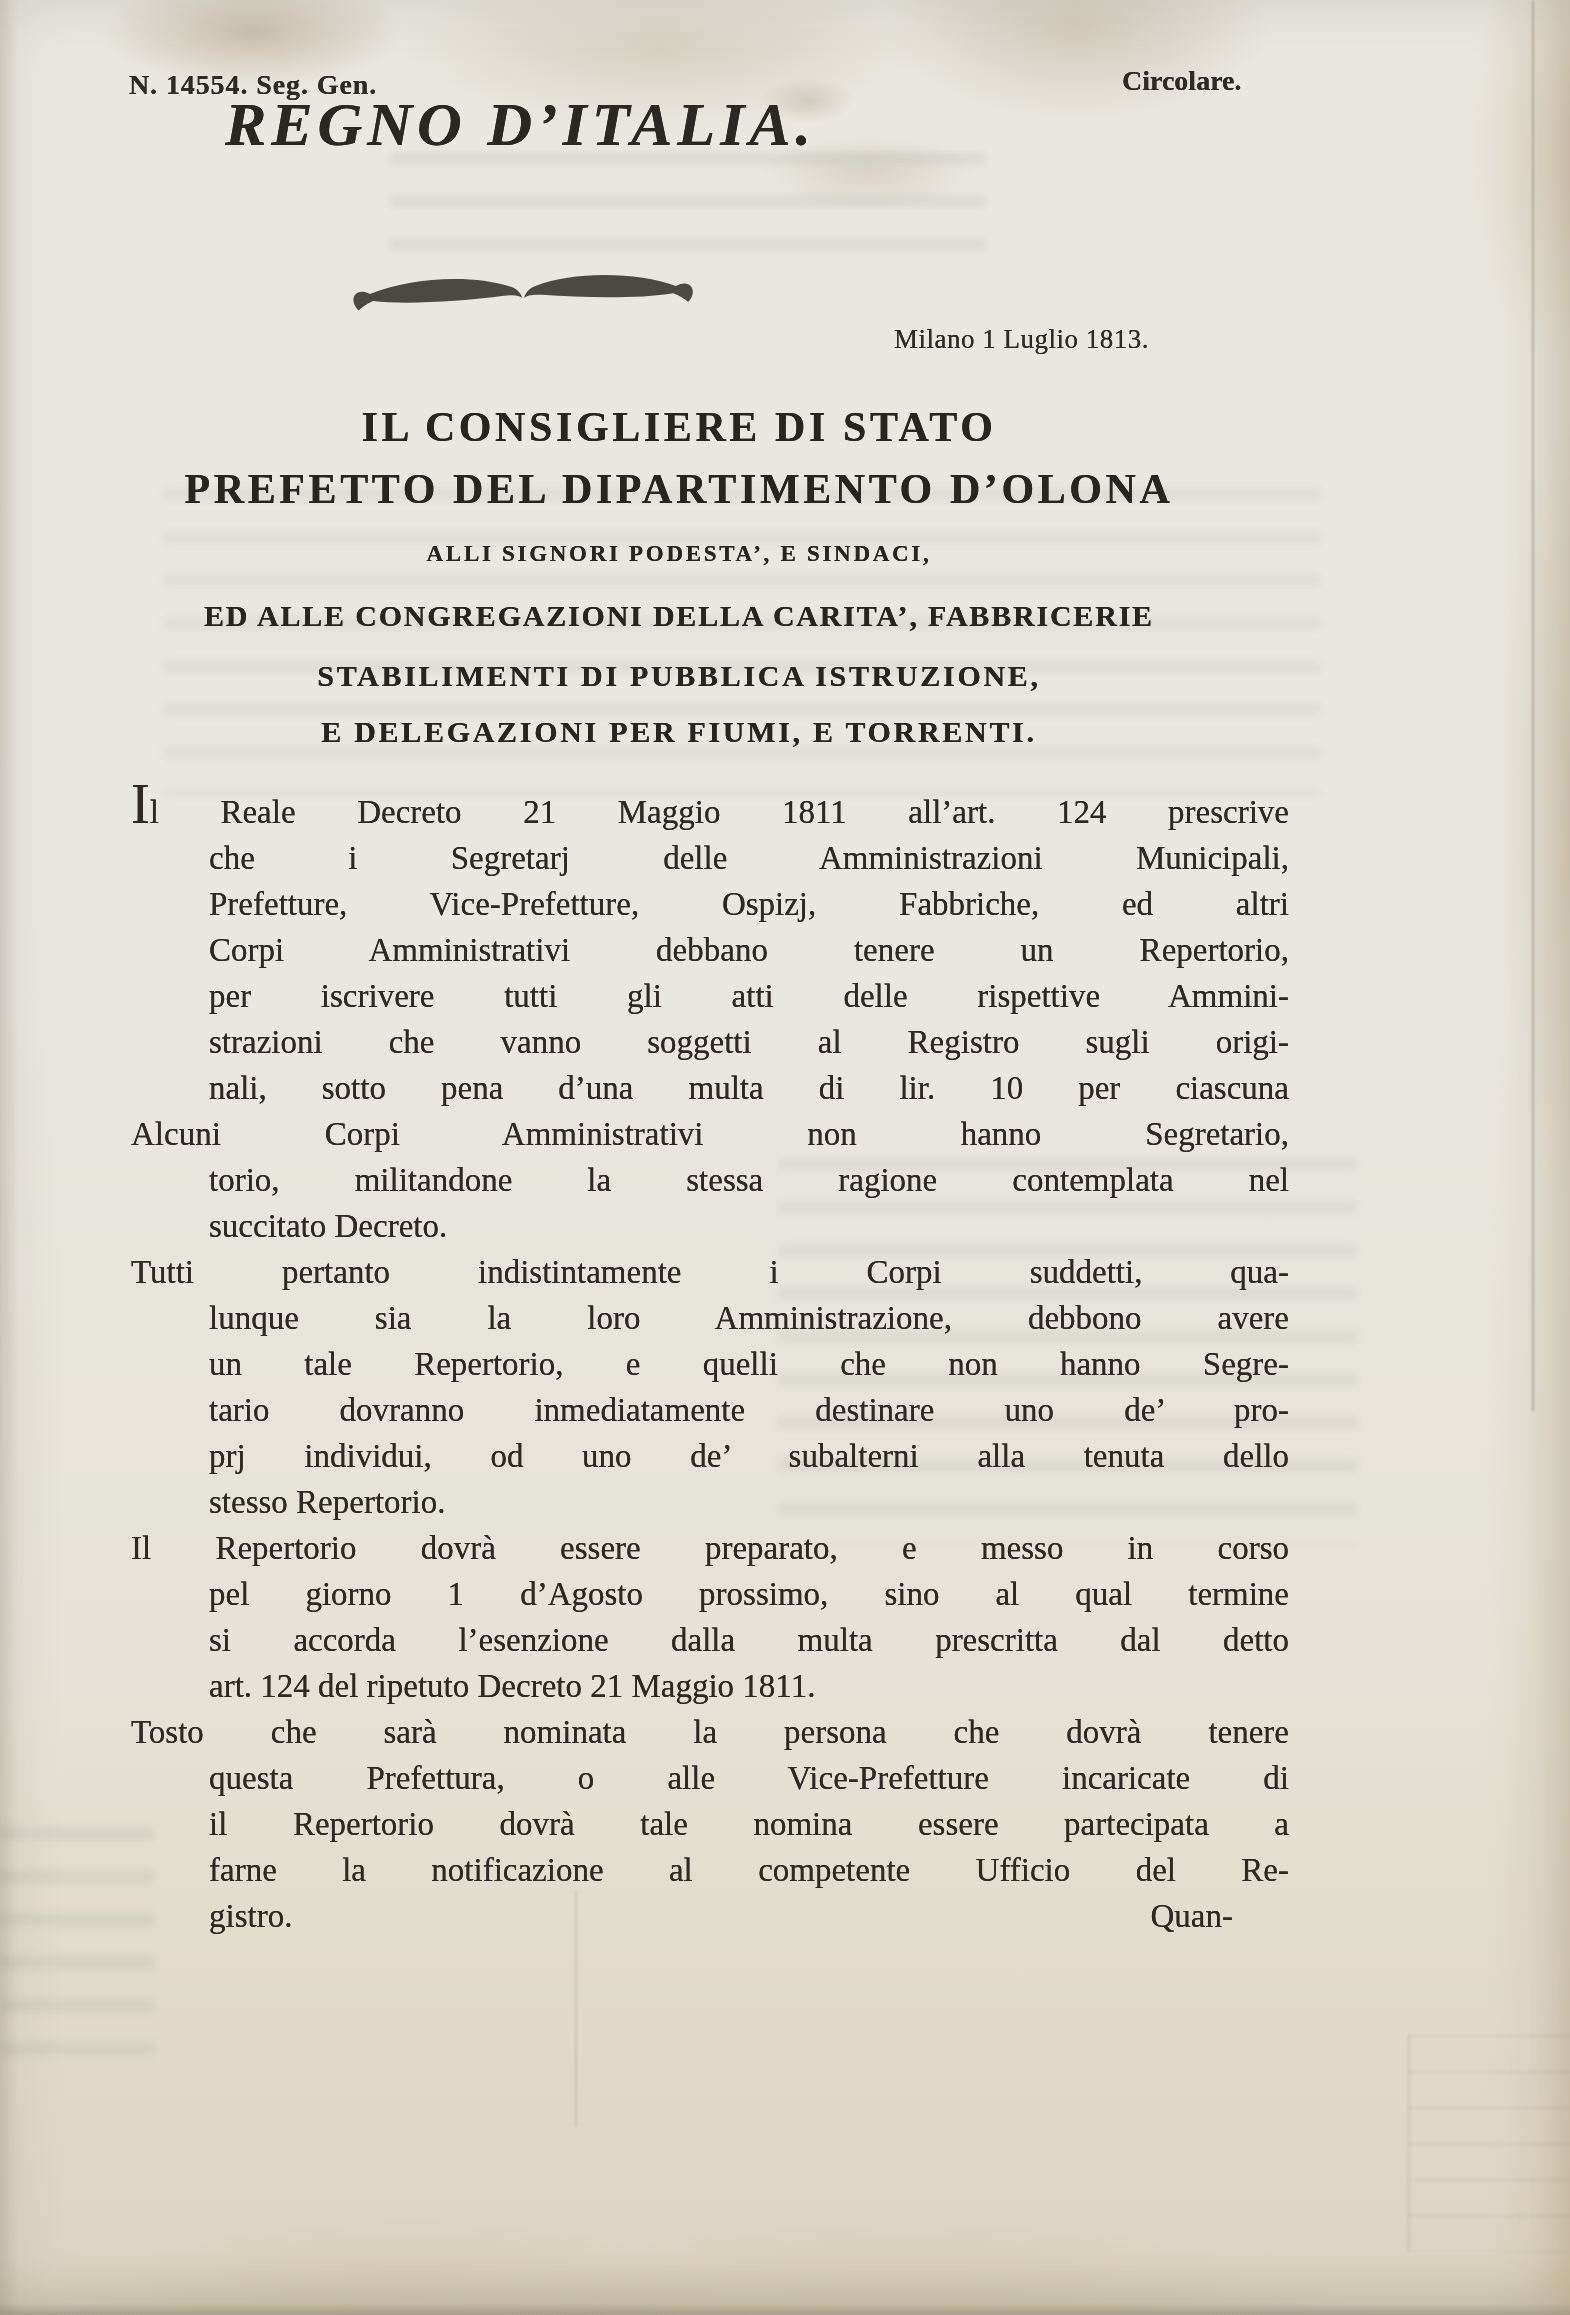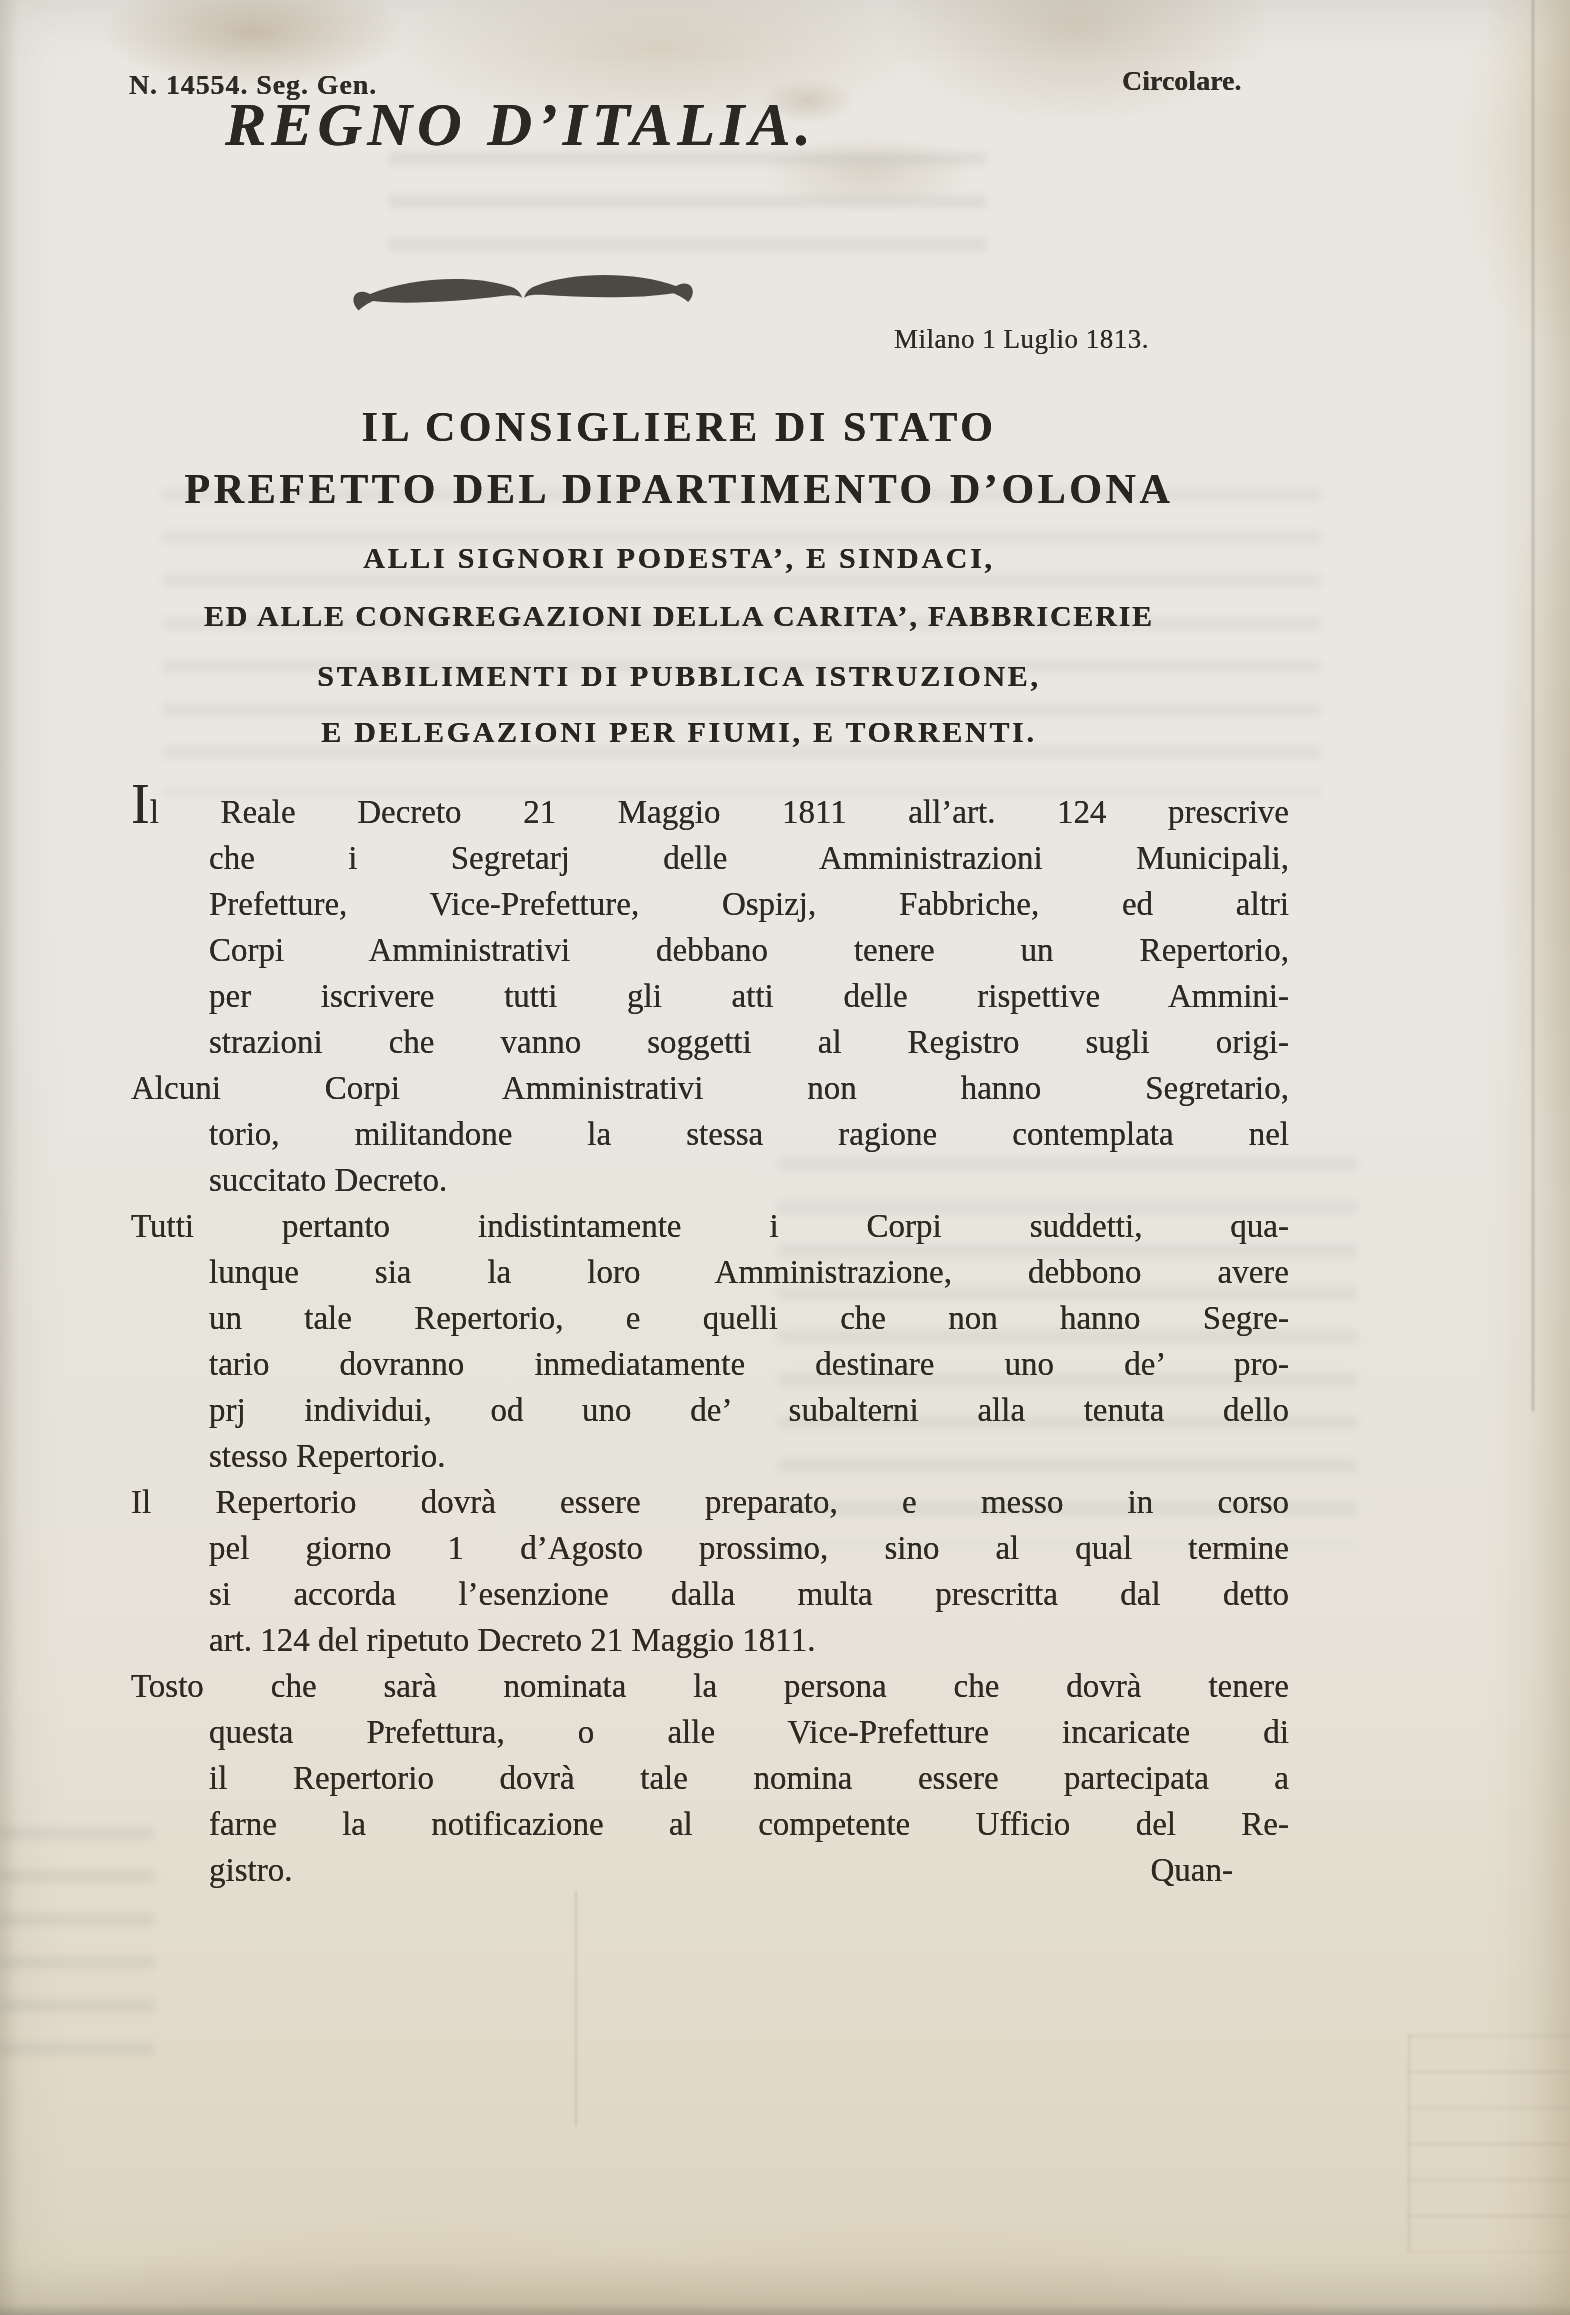--- a/index.html
+++ b/index.html
@@ -62,21 +62,21 @@
     left: 136px; top: 89px; width: 769px; text-align: center;
     font-size: 62px; font-style: italic; font-weight: bold; letter-spacing: 0.08em;
     color: #2b2823;
   }
   .brace { left: 351px; top: 268px; z-index: 3; position: absolute; transform: rotate(-1.5deg); }
   .dateline { left: 894px; top: 324px; font-size: 27px; letter-spacing: 0.5px; }
   .address { left: 100px; top: 0; width: 1158px; text-align: center; color: #282420; }
   .address div { position: absolute; width: 1158px; }
   .adr1 { top: 403px; font-size: 42px; font-weight: bold; letter-spacing: 3.6px; }
   .adr2 { top: 465px; font-size: 42px; font-weight: bold; letter-spacing: 3.6px; }
-  .adr3 { top: 541px; font-size: 30px; font-weight: bold; letter-spacing: 2.7px; }
+  .adr3 { top: 541px; font-size: 23px; font-weight: bold; letter-spacing: 2.7px; }
   .adr4 { top: 599px; font-size: 30px; font-weight: bold; letter-spacing: 1.8px; }
   .adr5 { top: 659px; font-size: 30px; font-weight: bold; letter-spacing: 2.7px; }
   .adr6 { top: 715px; font-size: 30px; font-weight: bold; letter-spacing: 2.7px; }
   .body-text {
     left: 131px; top: 789px; width: 1158px;
     font-size: 33px; line-height: 46px; color: #2e2a23;
   }
   .bl { padding-left: 78px; text-align: justify; text-align-last: justify; }
   .bl.first { padding-left: 0; }
   .bl.last  { text-align-last: left; }
@@ -126,20 +126,21 @@
     <div class="adr6">E DELEGAZIONI PER FIUMI, E TORRENTI.</div>
   </div>
 
   <div class="ink body-text">
     <div class="bl first initcap">Il Reale Decreto 21 Maggio 1811 all’art. 124 prescrive</div>
     <div class="bl">che i Segretarj delle Amministrazioni Municipali,</div>
     <div class="bl">Prefetture, Vice-Prefetture, Ospizj, Fabbriche, ed altri</div>
     <div class="bl">Corpi Amministrativi debbano tenere un Repertorio,</div>
     <div class="bl">per iscrivere tutti gli atti delle rispettive Ammini-</div>
     <div class="bl">strazioni che vanno soggetti al Registro sugli origi-</div>
+    <div class="bl">nali, sotto pena d’una multa di lir. 10 per ciascuna</div>
 
     <div class="bl first">Alcuni Corpi Amministrativi non hanno Segretario,</div>
     <div class="bl">torio, militandone la stessa ragione contemplata nel</div>
     <div class="bl last">succitato Decreto.</div>
 
     <div class="bl first">Tutti pertanto indistintamente i Corpi suddetti, qua-</div>
     <div class="bl">lunque sia la loro Amministrazione, debbono avere</div>
     <div class="bl">un tale Repertorio, e quelli che non hanno Segre-</div>
     <div class="bl">tario dovranno inmediatamente destinare uno de’ pro-</div>
     <div class="bl">prj individui, od uno de’ subalterni alla tenuta dello</div>

